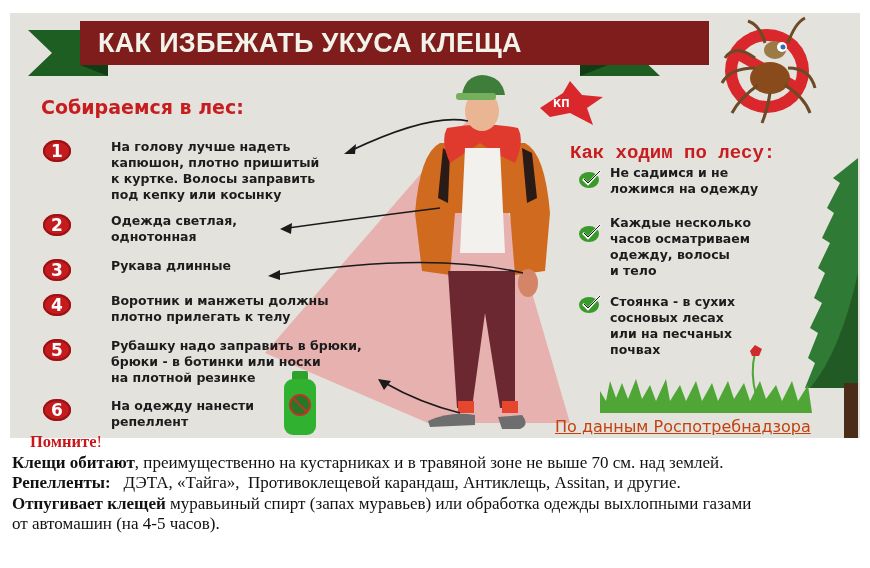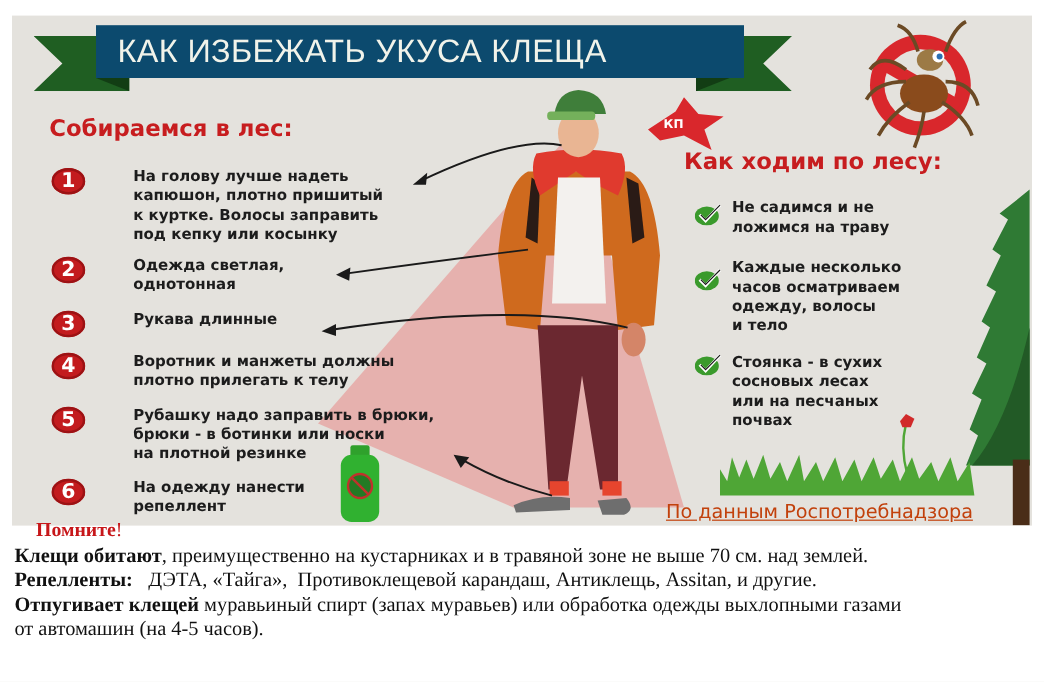--- a/index.html
+++ b/index.html
@@ -23,33 +23,33 @@
     }
     .ribbon-fold-left {
       position: absolute; left: 70px; top: 52px; width: 28px; height: 11px; background: #123d14;
       clip-path: polygon(0 0, 100% 0, 100% 100%);
     }
     .ribbon-fold-right {
       position: absolute; left: 570px; top: 52px; width: 28px; height: 11px; background: #123d14;
       clip-path: polygon(0 0, 100% 0, 0 100%);
     }
     .ribbon-main {
-      position: absolute; left: 70px; top: 8px; width: 540px; height: 44px;
-      background: #0c4a6e;
+      position: absolute; left: 70px; top: 8px; width: 629px; height: 44px;
+      background: #7f1d1d;
       display: flex; align-items: center; padding-left: 18px;
-      color: #f1f3ea; font-family: "Liberation Sans", sans-serif; font-weight: normal;
+      color: #f1f3ea; font-family: "Liberation Sans", sans-serif; font-weight: bold;
       font-size: 27px; letter-spacing: 0.3px;
     }
 
     .sec-title {
       position: absolute; color: #c71d1f; font-family: "DejaVu Sans", sans-serif;
       font-weight: bold; font-size: 19px;
     }
     .left-title { left: 31px; top: 83px; text-align: center; }
-    .right-title { left: 560px; top: 111px; }
+    .right-title { left: 560px; top: 129px; font-family: Liberation Mono, monospace; }
 
     .step {
       position: absolute; left: 33px; display: flex; align-items: flex-start;
     }
     .num {
       width: 28px; height: 22px; border-radius: 50%;
       background: #c31b1e; color: #fff; font-weight: bold; font-size: 17px;
       display: flex; align-items: center; justify-content: center;
       box-shadow: inset 0 0 0 2px #9c1214; flex-shrink: 0; margin-top: 1px;
       font-family: "DejaVu Sans", sans-serif;
@@ -213,21 +213,21 @@
   </div>
 
   <div class="sec-title right-title">Как ходим по лесу:</div>
 
   <svg class="check" style="top:157px" viewBox="0 0 22 18">
     <ellipse cx="10" cy="10" rx="10" ry="8" fill="#3a9a2c"></ellipse>
     <path d="M4,9 L9,14 L21,1" stroke="#fff" stroke-width="2.5" fill="none"></path>
     <path d="M5,9 L9,13 L21,1" stroke="#1a1a1a" stroke-width="1" fill="none"></path>
   </svg>
   <div class="check-text" style="top:152px">Не садимся и не
-ложимся на траву</div>
+ложимся на одежду</div>
 
   <svg class="check" style="top:211px" viewBox="0 0 22 18">
     <ellipse cx="10" cy="10" rx="10" ry="8" fill="#3a9a2c"></ellipse>
     <path d="M4,9 L9,14 L21,1" stroke="#fff" stroke-width="2.5" fill="none"></path>
     <path d="M5,9 L9,13 L21,1" stroke="#1a1a1a" stroke-width="1" fill="none"></path>
   </svg>
   <div class="check-text" style="top:202px">Каждые несколько
 часов осматриваем
 одежду, волосы
 и тело</div>

